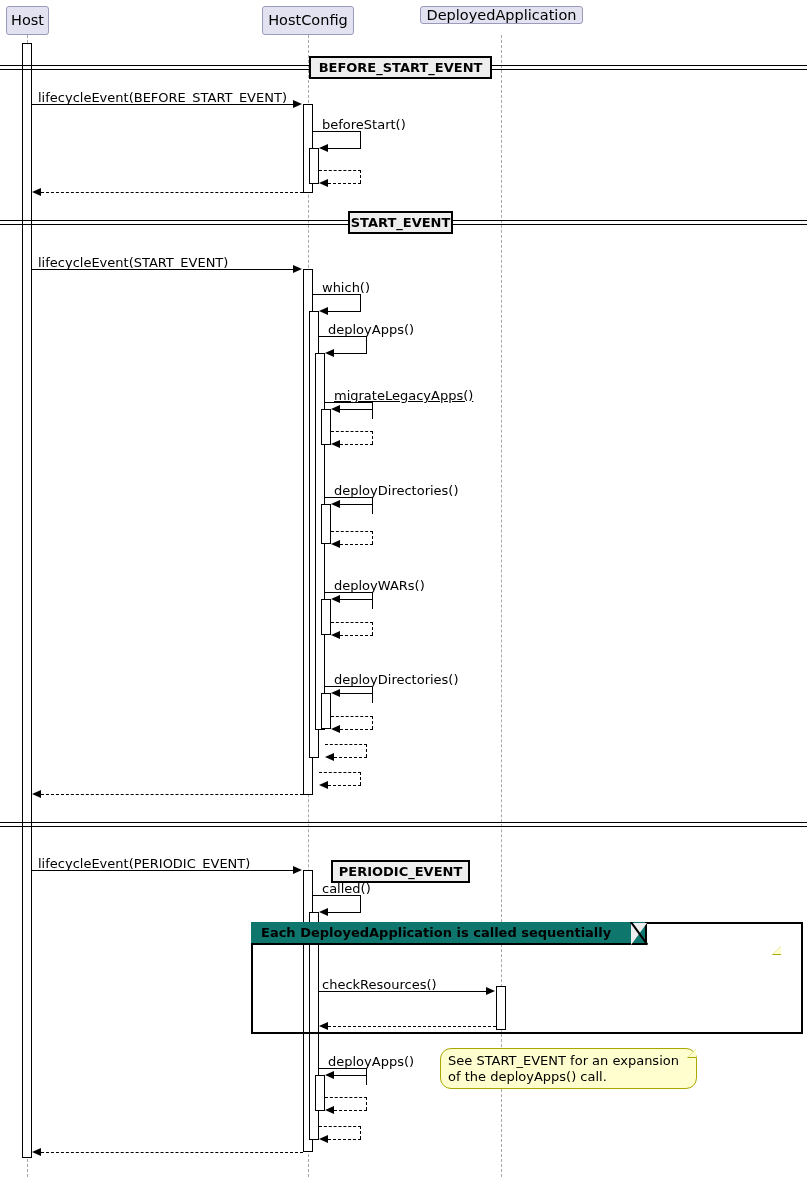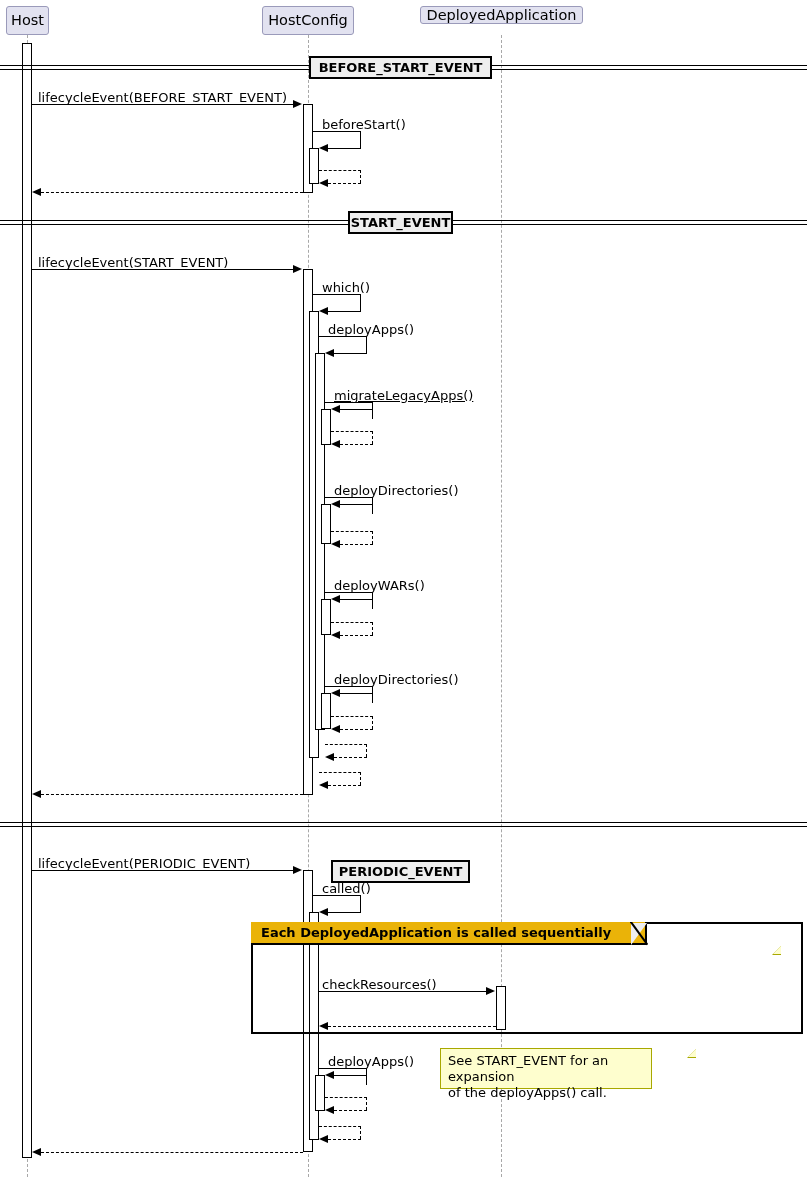--- a/index.html
+++ b/index.html
@@ -68,21 +68,21 @@
     white-space:nowrap;padding:0 10px;
   }
 
   
   .group-frame{
     position:absolute;box-sizing:border-box;
     border:2px solid #000;background:transparent;
   }
   .group-header{
     position:absolute;box-sizing:border-box;
-    background:#eab308;border-right:2px solid #000;border-bottom:2px solid #000;
+    background:#0f766e;border-right:2px solid #000;border-bottom:2px solid #000;
     font-size:13px;font-weight:bold;color:#000;
     display:flex;align-items:center;
     padding-left:10px;padding-right:22px;white-space:nowrap;
     border-top-right-radius:0;
   }
   .group-header-notch{
     position:absolute;width:0;height:0;
   }
 
   
@@ -279,21 +279,21 @@
   <div class="self-right d" style="left:360px;top:1126px;height:13px;"></div>
   <div class="self-bot d" style="left:328px;top:1139px;width:33px;"></div>
   <div class="arrow-l" style="left:319px;top:1134.5px;"></div>
 
   <div class="msg-line dotted" style="left:41px;top:1152px;width:262px;"></div>
   <div class="arrow-l" style="left:32px;top:1147.5px;"></div>
 
   <div class="note-fold" style="left:772px;top:946px;"></div>
   <div class="note-fold-inner" style="left:773px;top:946px;"></div>
 
-  <div class="note" style="left:440px;top:1048px;width:212px;height:41px;">See START_EVENT for an expansion
+  <div class="note" style="left:440px;top:1048px;width:257px;height:41px;border-radius:11px;">See START_EVENT for an expansion
 of the deployApps() call.</div>
   <div class="note-fold" style="left:687px;top:1049px;"></div>
   <div class="note-fold-inner" style="left:688px;top:1049px;"></div>
 
   <div class="participant" style="left:6px;top:6px;width:43px;height:29px;">Host</div>
   <div class="participant" style="left:262px;top:6px;width:92px;height:29px;">HostConfig</div>
   <div class="participant" style="left:420px;top:6px;width:163px;height:18px;">DeployedApplication</div>
 
 </div>
 

